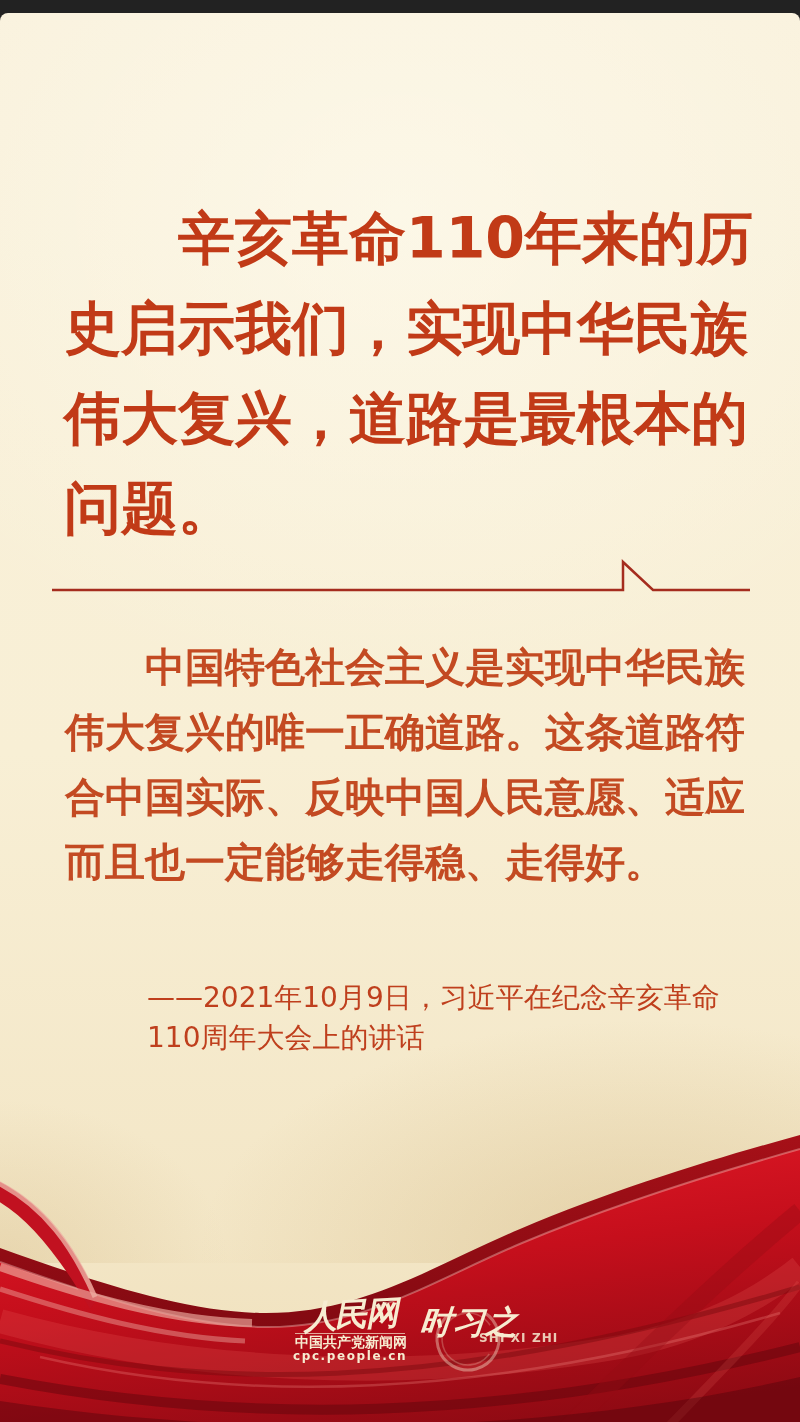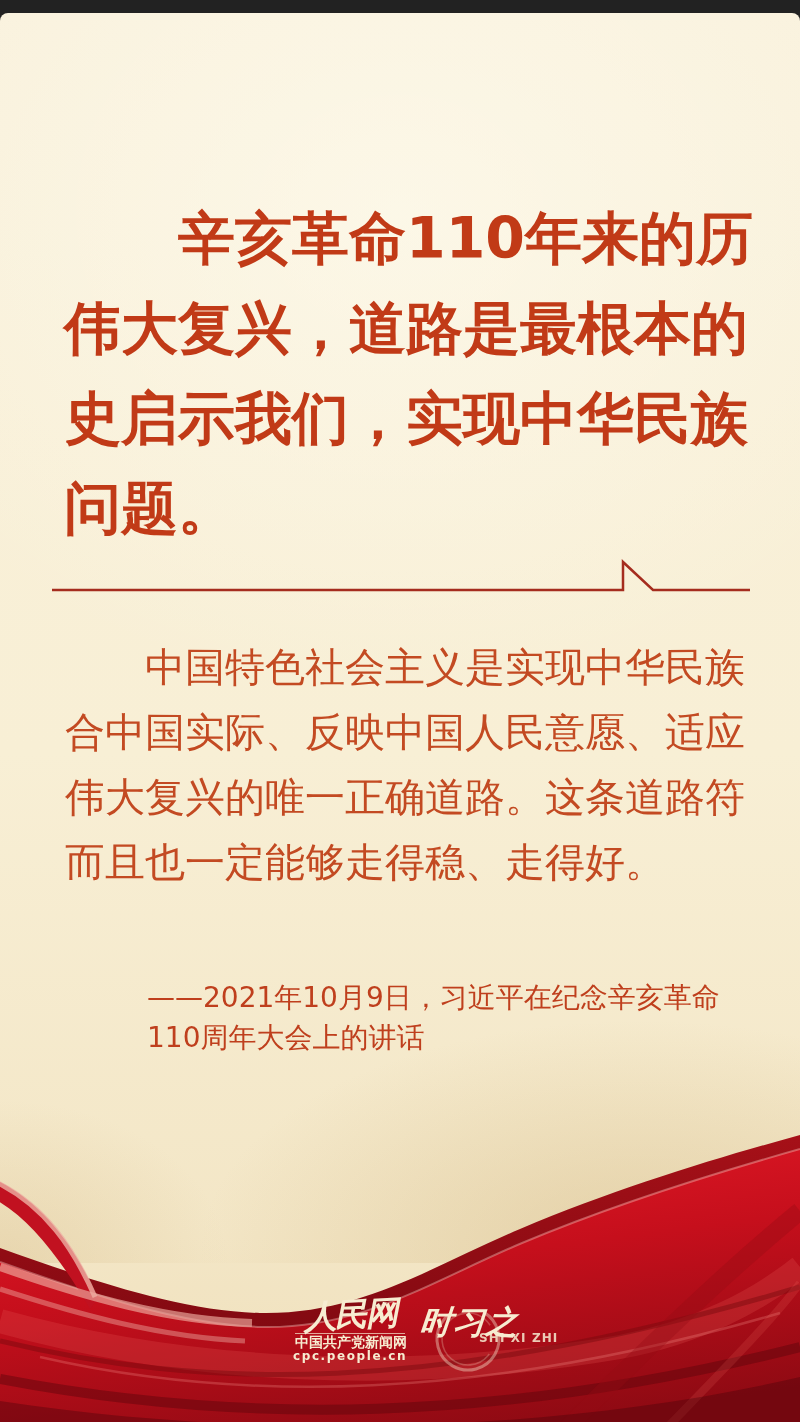--- a/index.html
+++ b/index.html
@@ -24,21 +24,21 @@
   }
   .headline{
     position:absolute;left:64px;top:180px;width:706px;
     font-size:57px;line-height:90px;font-weight:bold;
     color:#c13a17;letter-spacing:0;white-space:nowrap;
   }
   .headline .hl:first-child{padding-left:114px;}
   .divider{position:absolute;left:0;top:540px;}
   .quote{
     position:absolute;left:65px;top:622px;width:706px;
-    font-size:40px;line-height:65px;font-weight:400;
+    font-size:40px;line-height:65px;font-weight:700;
     color:#c34a22;white-space:nowrap;
   }
   .quote .ql:first-child{padding-left:80px;}
   .attribution{
     position:absolute;right:53px;top:965px;width:600px;
     font-size:28px;line-height:40px;color:#bf3f1d;
     text-align:left;white-space:nowrap;
   }
   .ribbon{position:absolute;left:0;top:1002px;width:800px;height:420px;}
   
@@ -74,33 +74,33 @@
 </style>
 </head>
 <body>
 
 <div class="poster">
 
   <div class="satin"></div>
 
   <div class="headline">
     <div class="hl">辛亥革命110年来的历</div>
+    <div class="hl">史启示我们，实现中华民族</div>
     <div class="hl">伟大复兴，道路是最根本的</div>
-    <div class="hl">史启示我们，实现中华民族</div>
     <div class="hl">问题。</div>
   </div>
 
   <svg class="divider" width="800" height="50" viewBox="0 0 800 50">
     <path d="M52,37 H623 V9 L653,37 H750" fill="none" stroke="#a52c1e" stroke-width="2.5"></path>
   </svg>
 
   <div class="quote">
     <div class="ql">中国特色社会主义是实现中华民族</div>
+    <div class="ql">伟大复兴的唯一正确道路。这条道路符</div>
     <div class="ql">合中国实际、反映中国人民意愿、适应</div>
-    <div class="ql">伟大复兴的唯一正确道路。这条道路符</div>
     <div class="ql">而且也一定能够走得稳、走得好。</div>
   </div>
 
   <div class="attribution">
     <div>——2021年10月9日，习近平在纪念辛亥革命</div>
     <div>110周年大会上的讲话</div>
   </div>
 
   <svg class="ribbon" width="800" height="420" viewBox="0 0 800 420" preserveAspectRatio="none">
     <defs>

